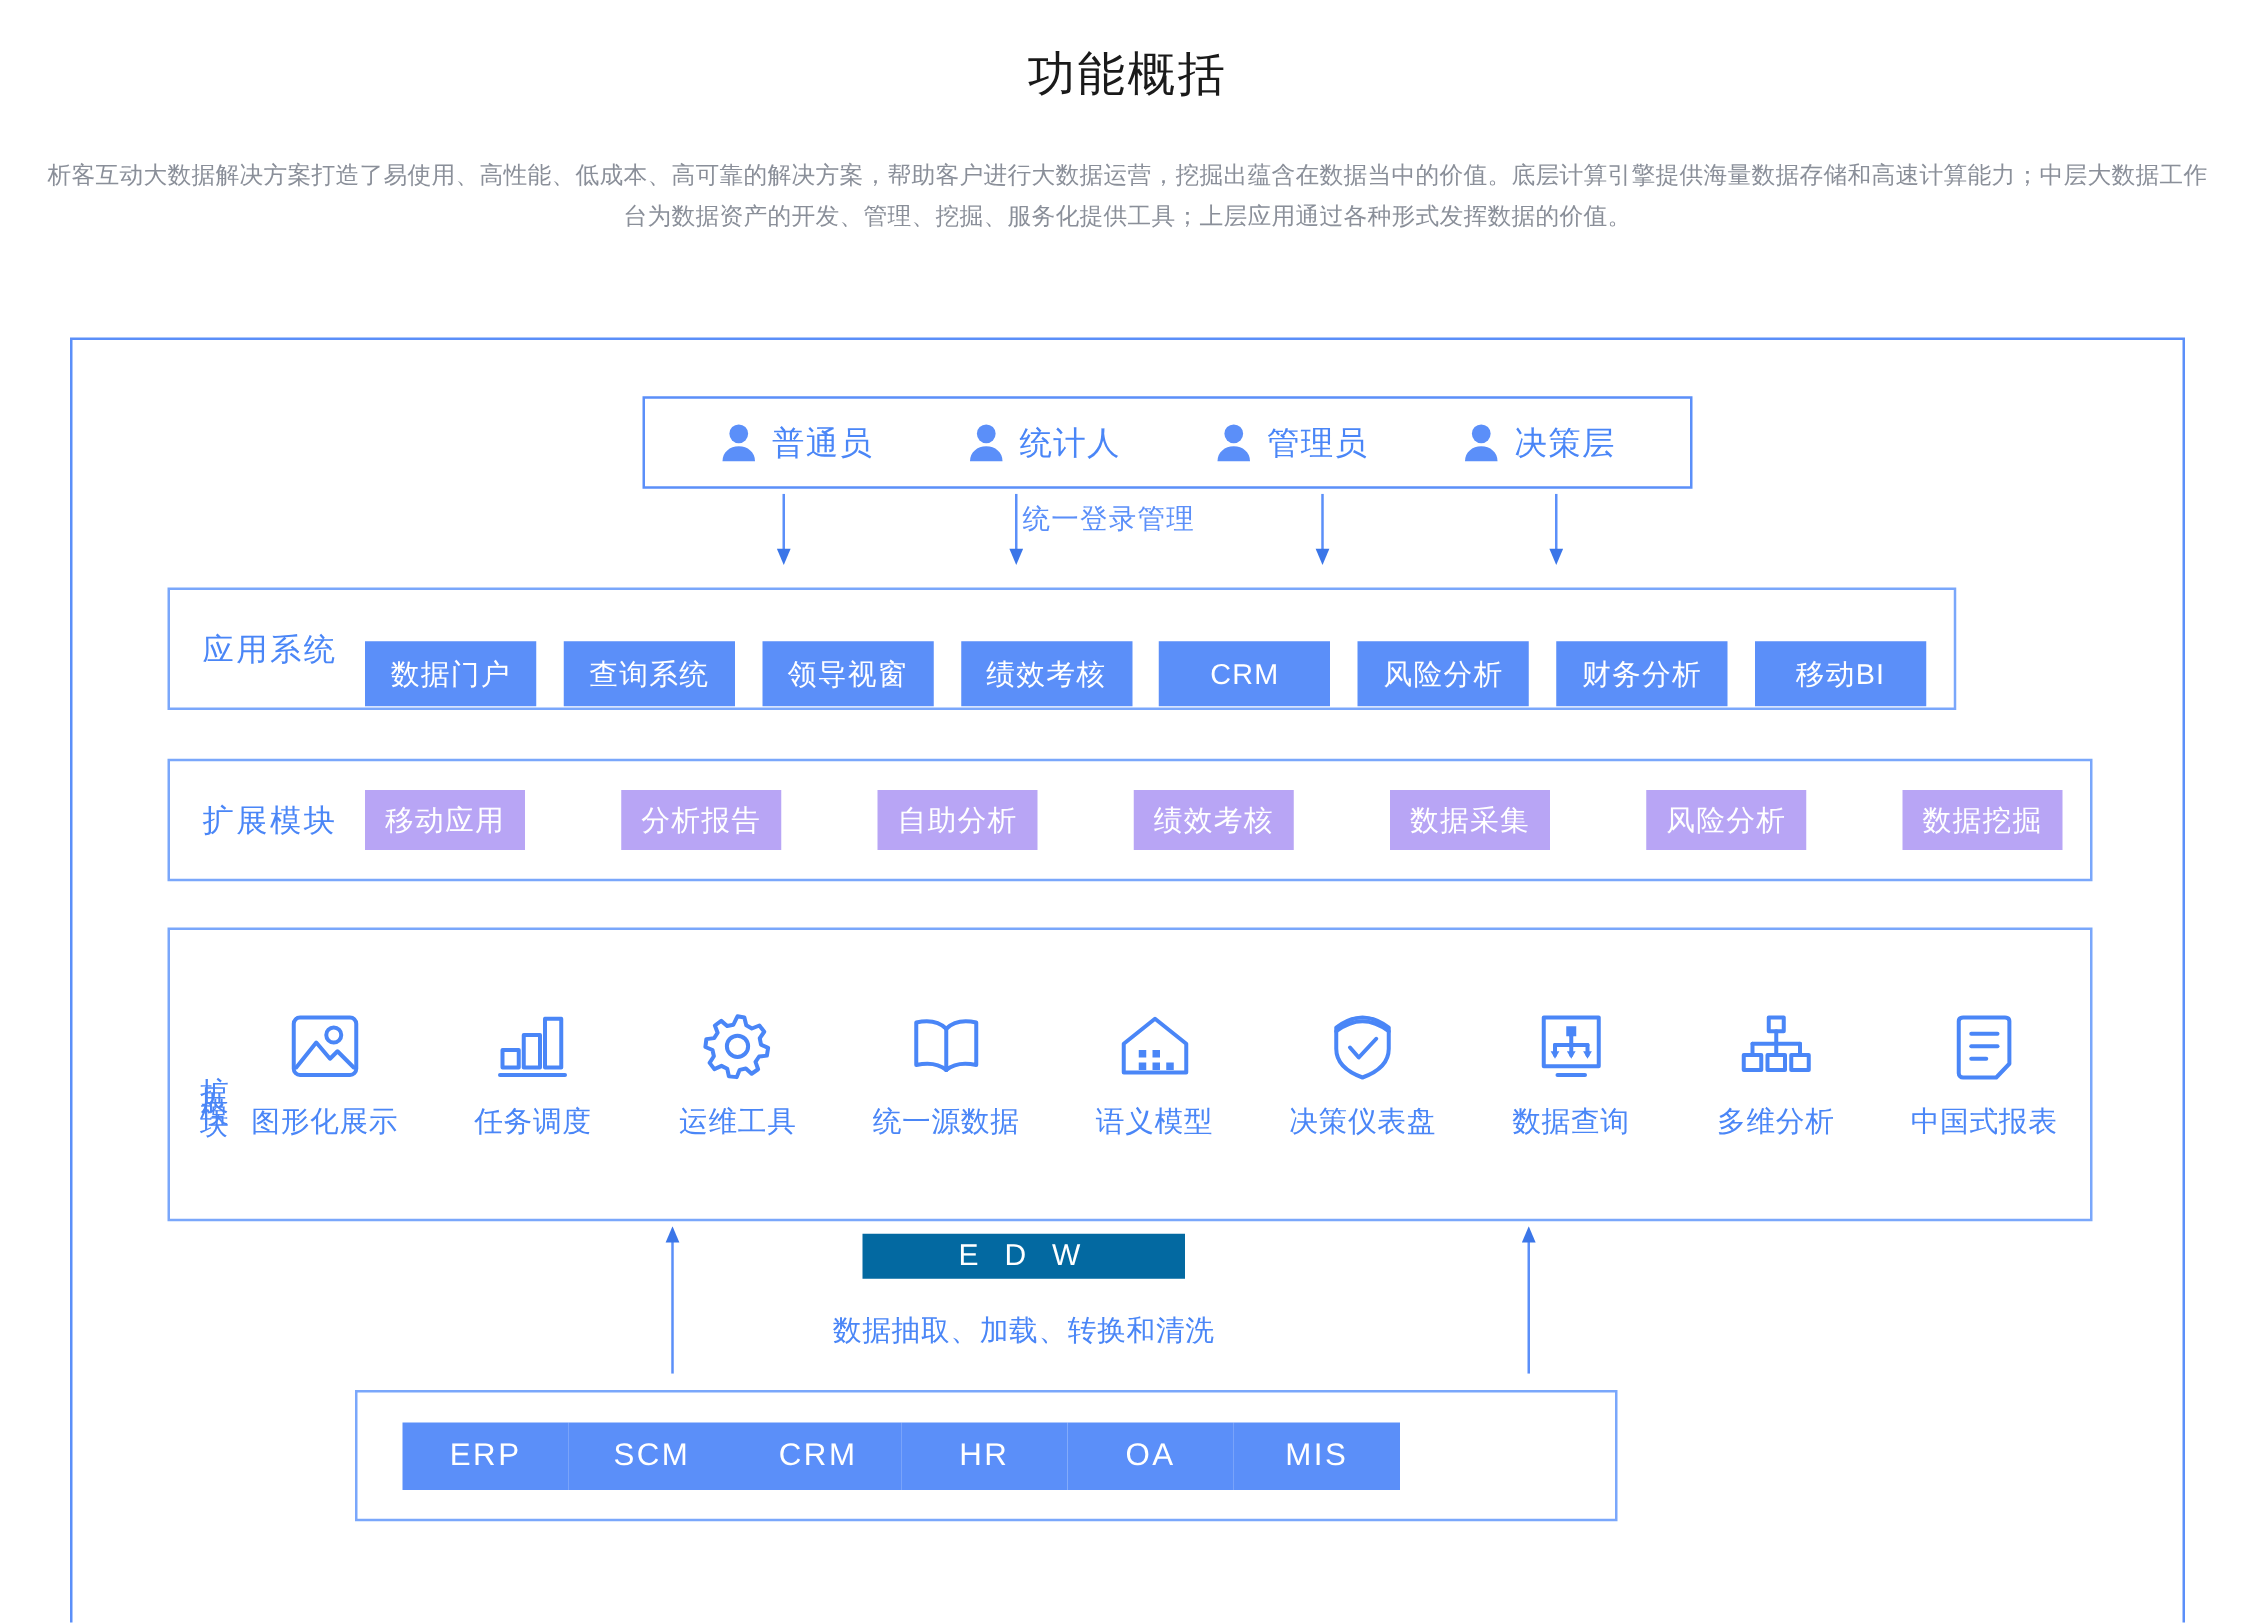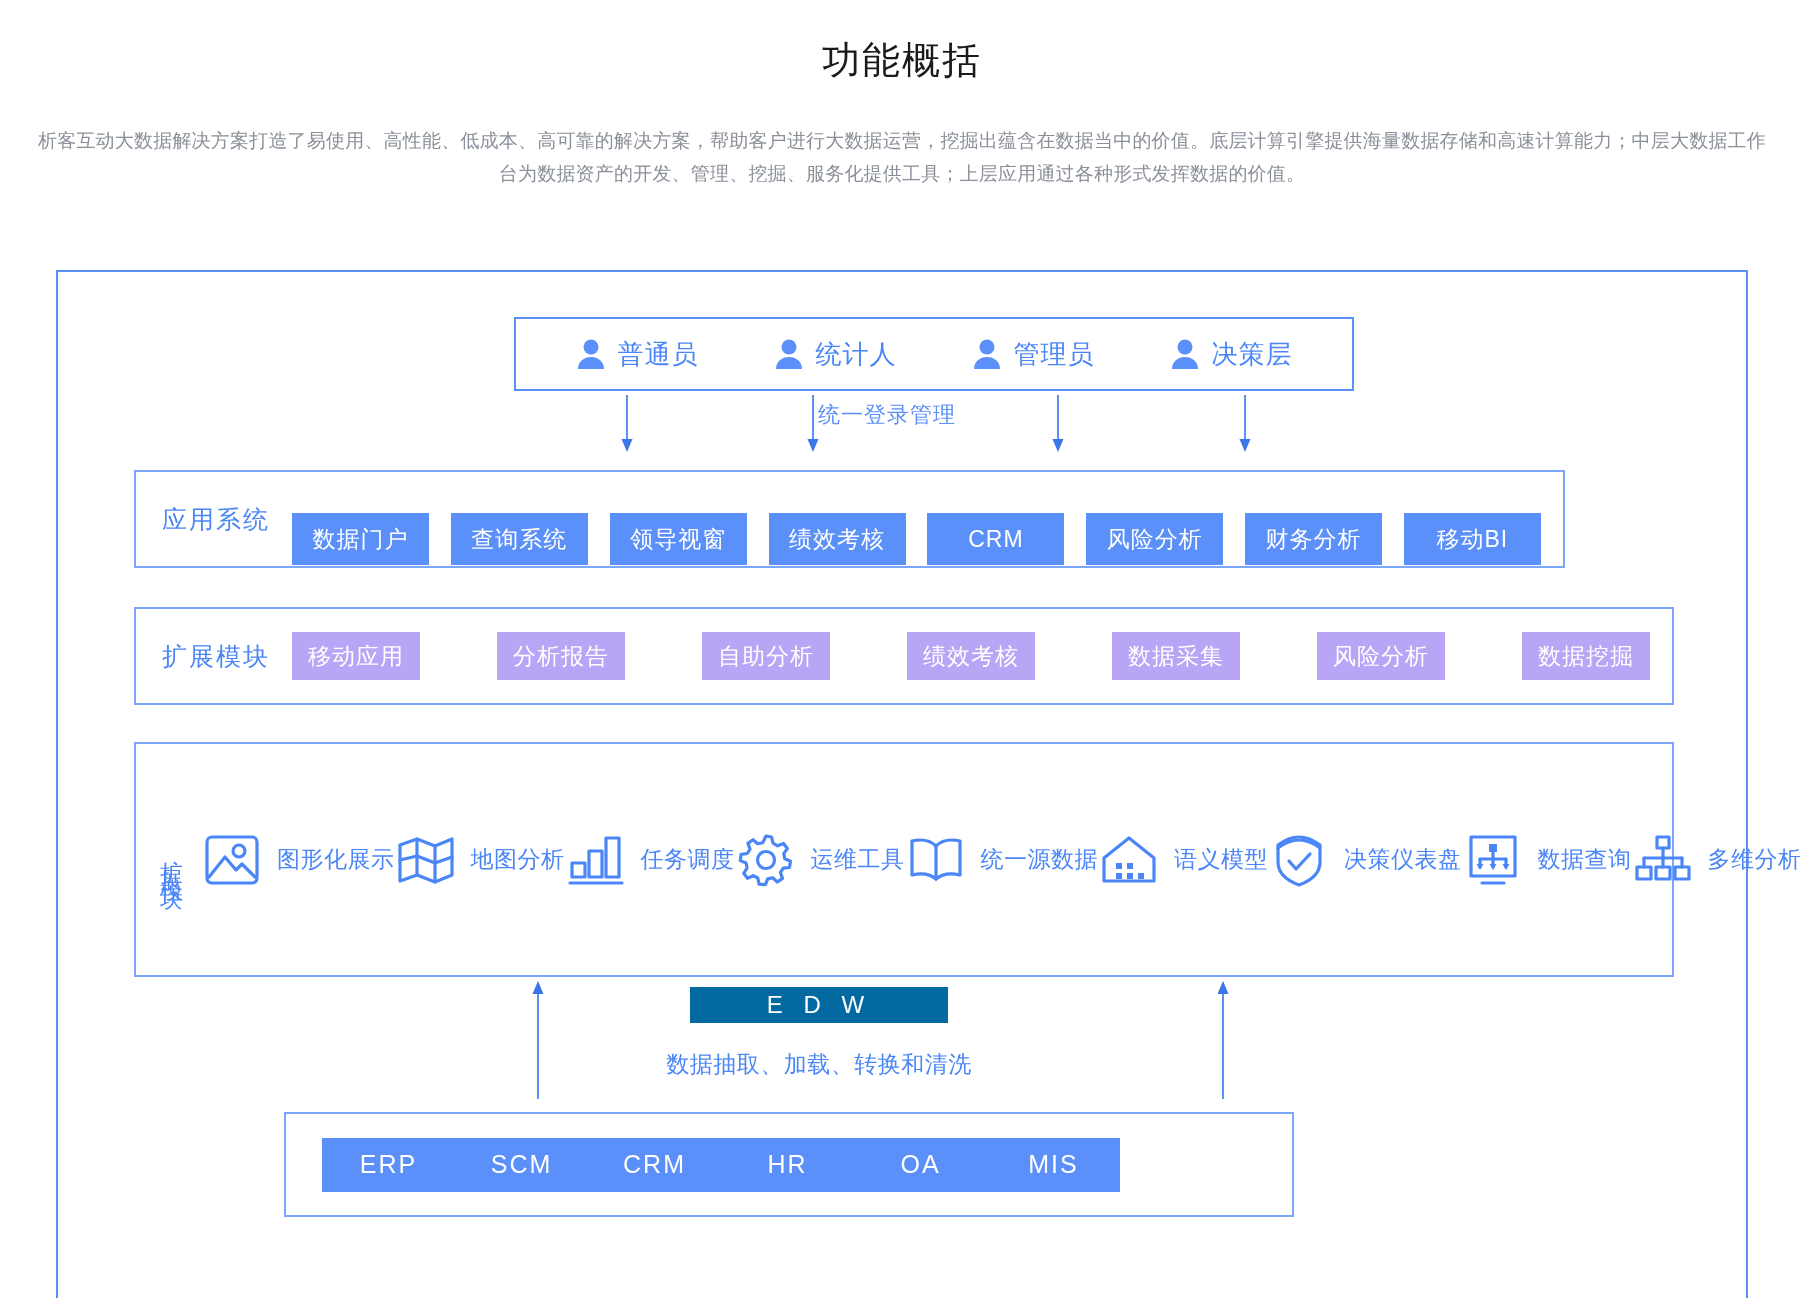--- a/index.html
+++ b/index.html
@@ -155,20 +155,21 @@
   }
   .icon-grid {
     display: flex;
     align-items: flex-start;
     justify-content: space-between;
     flex: 1 1 auto;
     padding: 0 8px;
   }
   .icon-cell {
     display: flex;
+    flex-direction: column;
     align-items: center;
     gap: 14px;
     min-width: 112px;
     font-family: Liberation Serif, serif;
   }
   .icon-cell svg { display: block; }
   .icon-label {
     font-size: 23px;
     color: #4a86f7;
     letter-spacing: 0.5px;
@@ -328,31 +329,20 @@
         <span>
           <svg width="62" height="62" viewBox="0 0 62 62" fill="none" stroke="#4a86f7" stroke-width="3.2" stroke-linejoin="round" stroke-linecap="round">
             <rect x="6" y="8" width="50" height="46" rx="5"></rect>
             <circle cx="38" cy="22" r="6"></circle>
             <path d="M8 48 L24 28 L35 41 L41 35 L54 48"></path>
           </svg>
         </span>
         <span class="icon-label">图形化展示</span>
       </div>
 
-      <div class="icon-cell">
-        <span>
-          <svg width="62" height="62" viewBox="0 0 62 62" fill="none" stroke="#4a86f7" stroke-width="3.2" stroke-linejoin="round" stroke-linecap="round">
-            <path d="M5 16 L22 10 L40 17 L57 10 L57 46 L40 53 L22 46 L5 52 Z"></path>
-            <path d="M22 10 L22 46"></path>
-            <path d="M40 17 L40 53"></path>
-            <path d="M5 31 L22 27 L40 34 L57 28"></path>
-          </svg>
-        </span>
-        <span class="icon-label">地图分析</span>
-      </div>
 
       <div class="icon-cell">
         <span>
           <svg width="62" height="62" viewBox="0 0 62 62" fill="none" stroke="#4a86f7" stroke-width="3.2" stroke-linejoin="round" stroke-linecap="round">
             <rect x="7" y="34" width="13" height="14"></rect>
             <rect x="24" y="22" width="13" height="26"></rect>
             <rect x="41" y="9" width="13" height="39"></rect>
             <path d="M5 54 L57 54"></path>
           </svg>
         </span>

